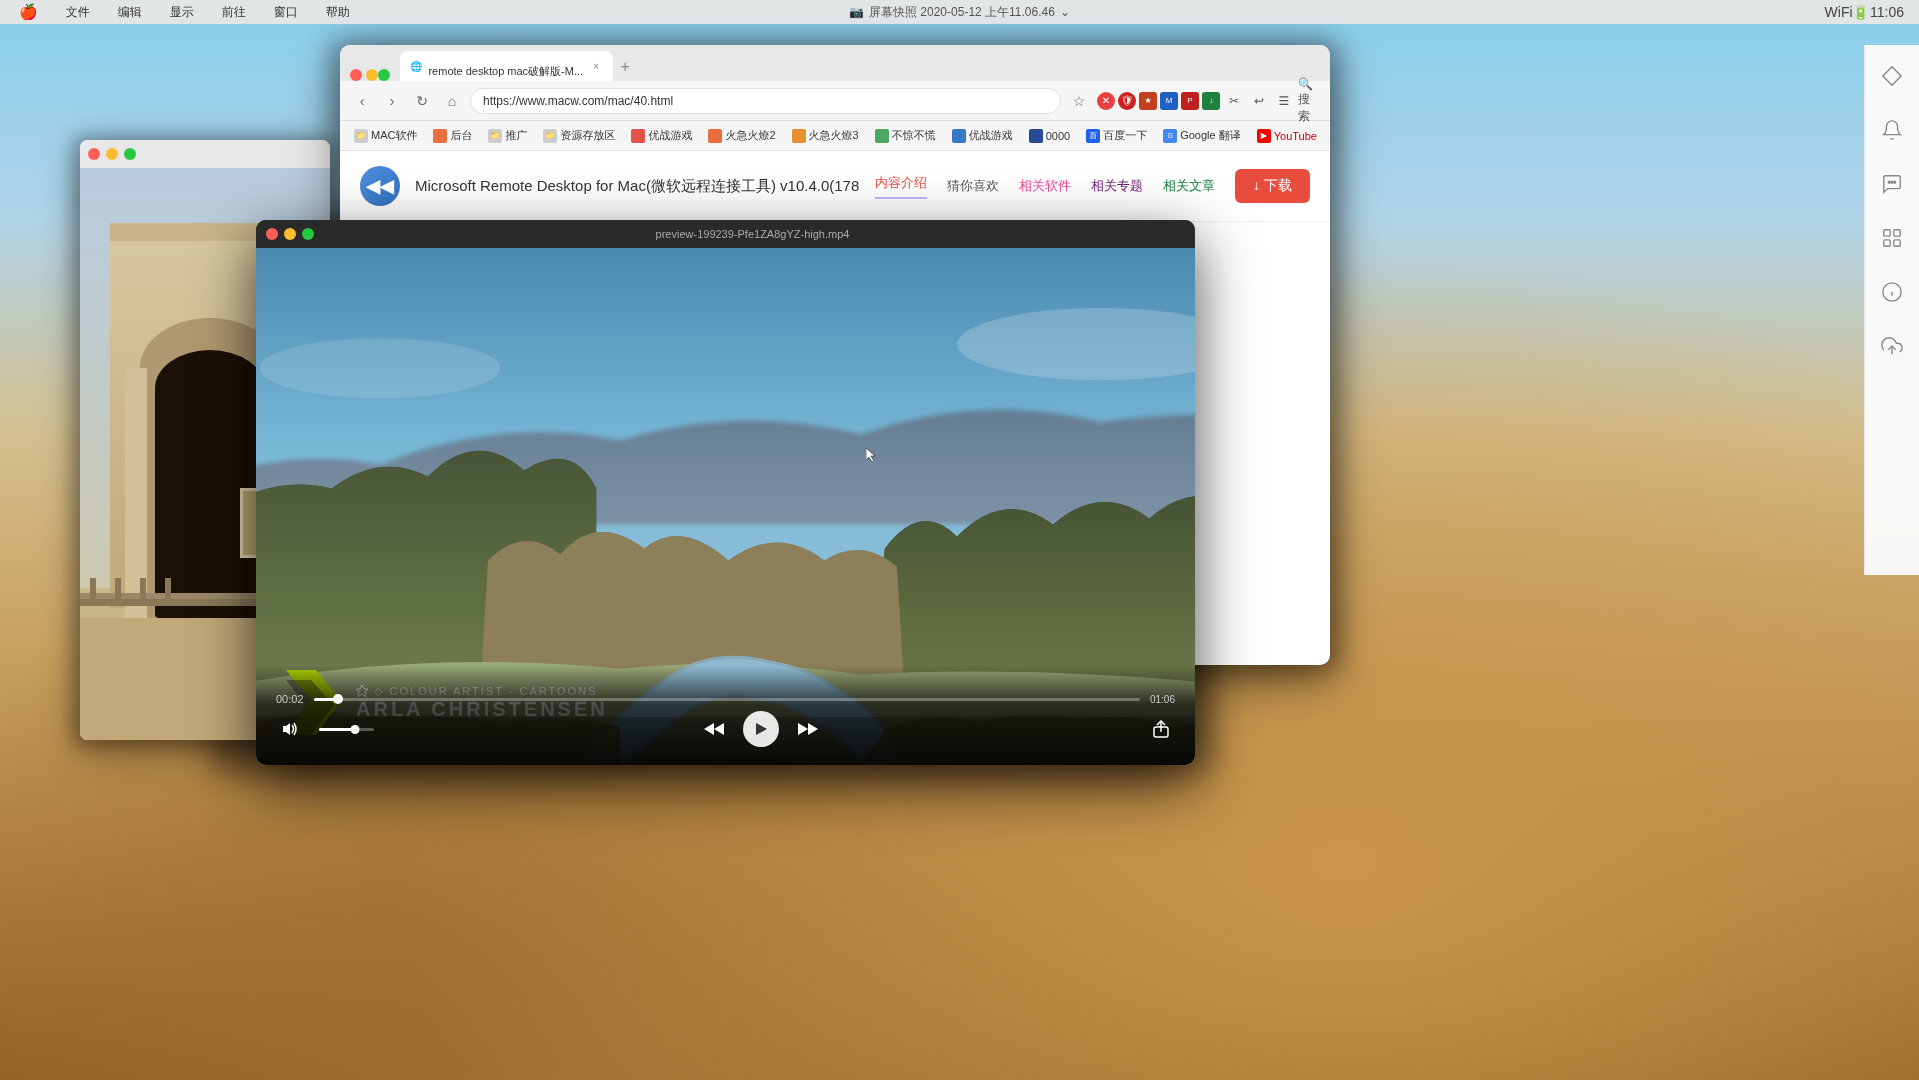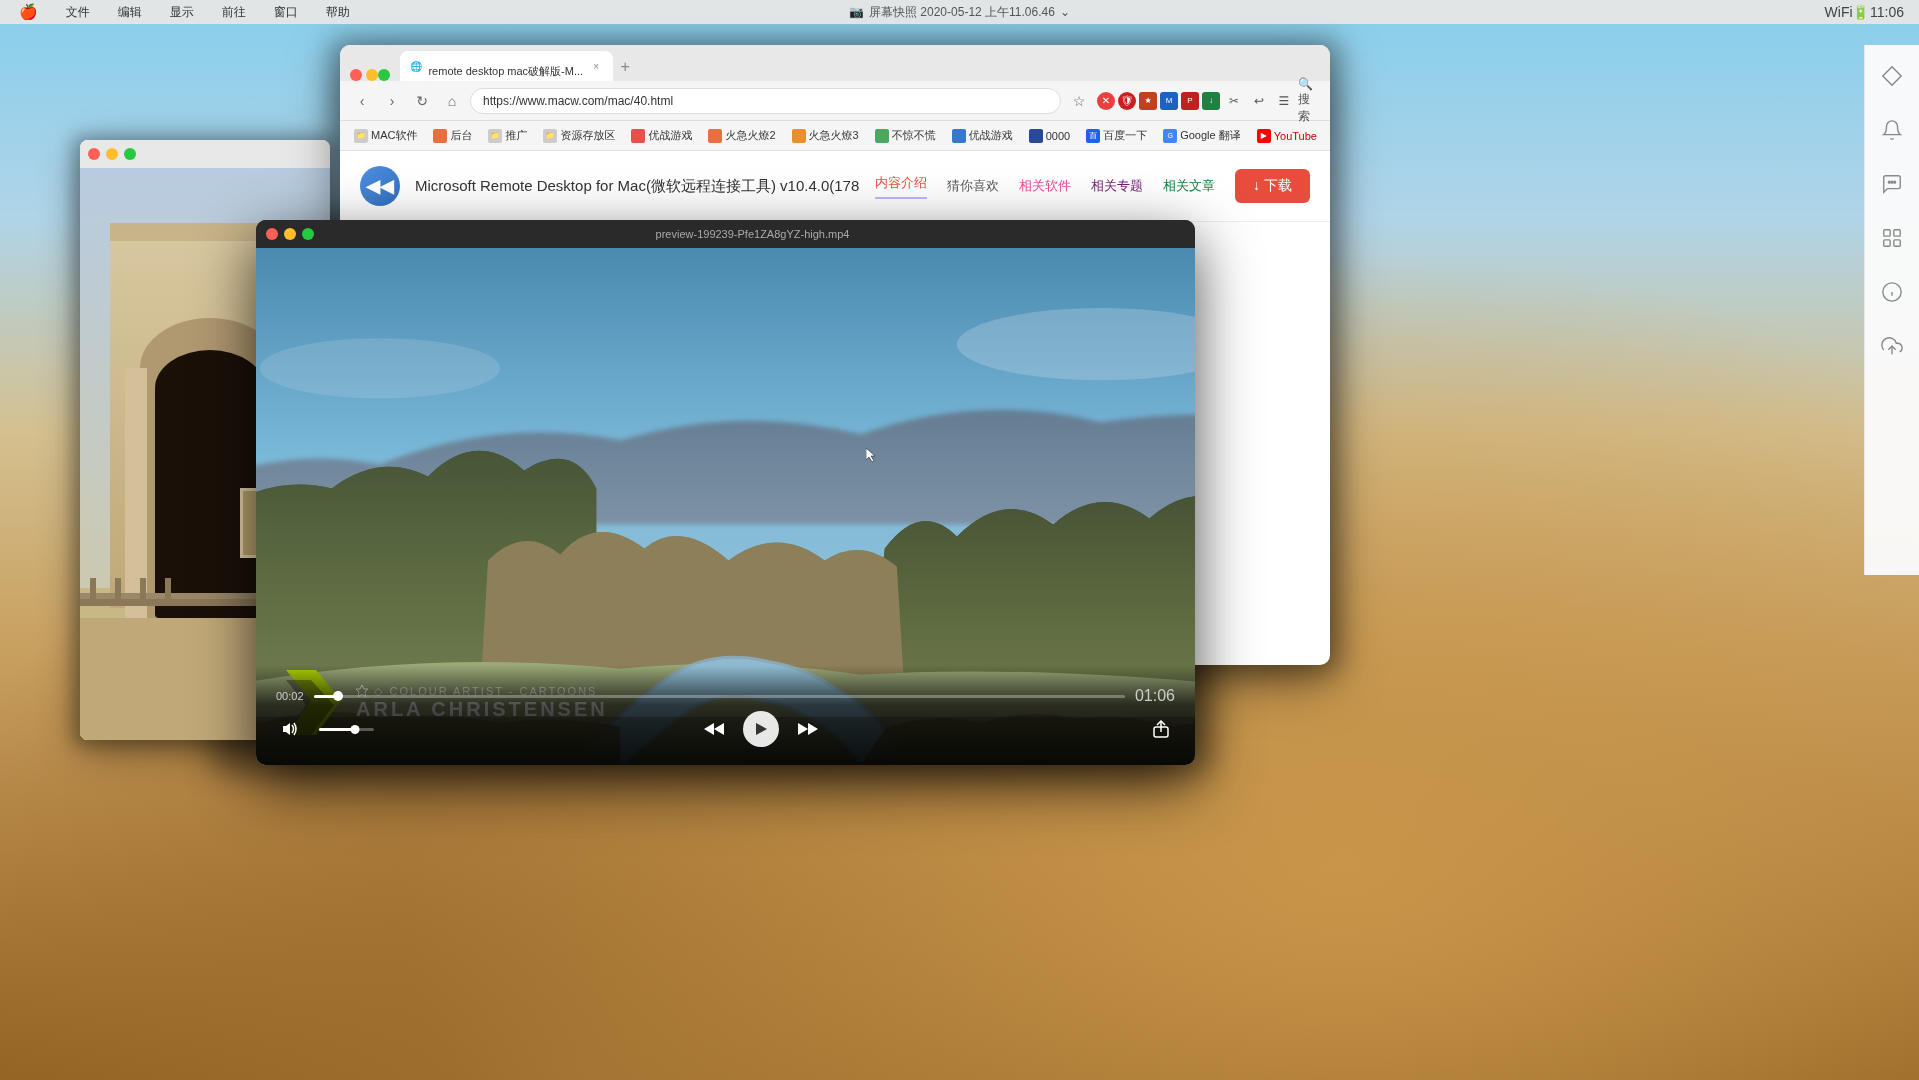--- a/index.html
+++ b/index.html
@@ -828,21 +828,21 @@
     </div>
 
     <div class="video-controls">
 
       <div style="display:flex; align-items:center; gap:10px; margin-bottom:6px;">
         <span style="color:#ccc; font-size:11px;">00:02</span>
         <div style="height:3px; background:rgba(255,255,255,0.3); flex:1; position:relative; border-radius:2px; cursor:pointer;">
           <div style="height:100%; width:3%; background:#fff; border-radius:2px;"></div>
           <div style="width:10px; height:10px; background:#fff; border-radius:50%; position:absolute; top:-3.5px; left:3%; transform:translateX(-50%);"></div>
         </div>
-        <span style="color:#ccc; font-size:16px;">01:06</span>
+        <span style="color:#ccc; font-size:10px;">01:06</span>
       </div>
 
       <div class="controls-row">
 
         <button class="ctrl-btn">
           <svg width="18" height="16" viewBox="0 0 18 16">
             <path d="M2,5 L2,11 L5,11 L9,14 L9,2 L5,5 Z" fill="#fff"></path>
             <path d="M11,4 Q14,8 11,12" fill="none" stroke="#fff" stroke-width="1.5"></path>
             <path d="M13,2 Q17,8 13,14" fill="none" stroke="#fff" stroke-width="1.5"></path>
           </svg>

